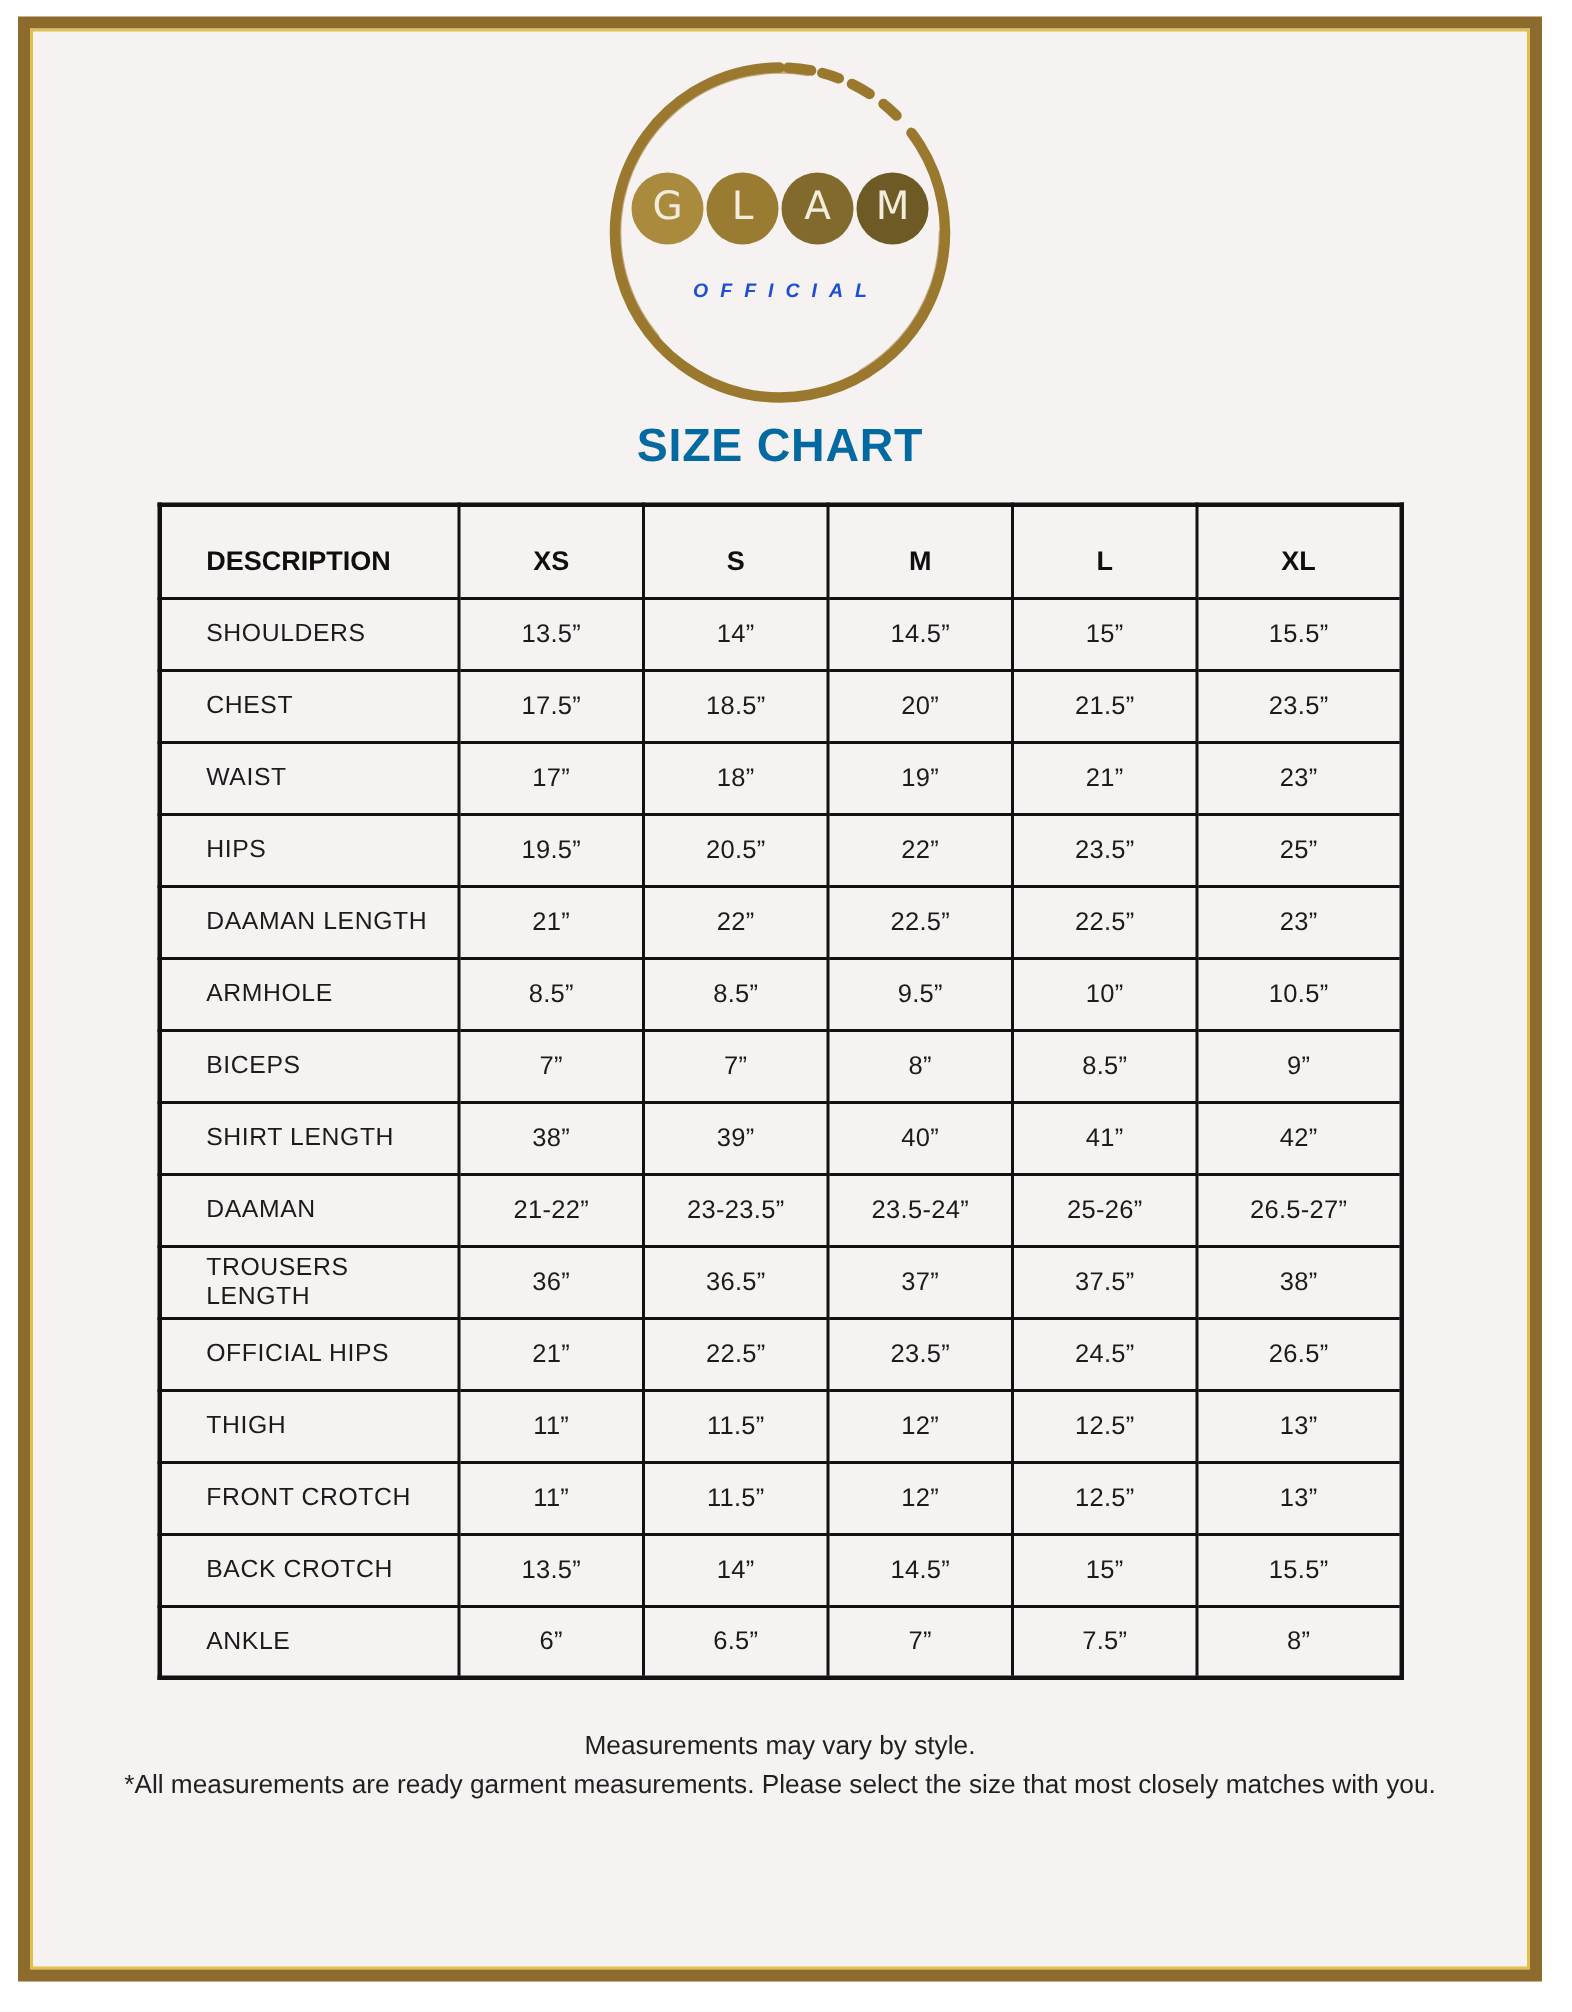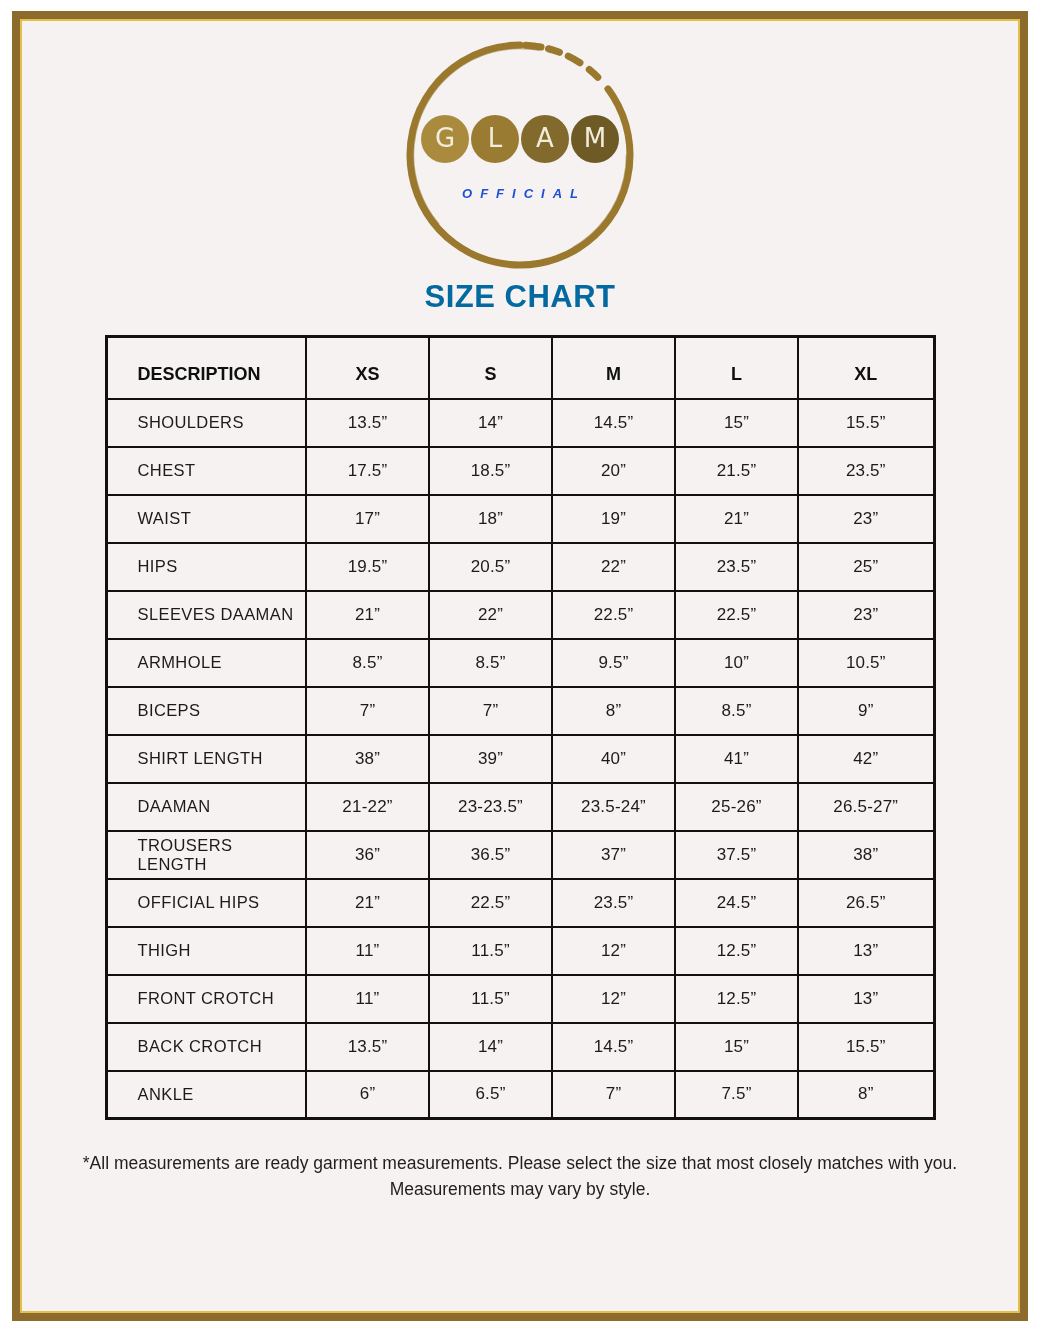--- a/index.html
+++ b/index.html
@@ -163,21 +163,21 @@
           </tr>
           <tr>
             <td class="label">HIPS</td>
             <td>19.5”</td>
             <td>20.5”</td>
             <td>22”</td>
             <td>23.5”</td>
             <td>25”</td>
           </tr>
           <tr>
-            <td class="label">SLEEVES DAAMAN</td>
+            <td class="label">DAAMAN LENGTH</td>
             <td>21”</td>
             <td>22”</td>
             <td>22.5”</td>
             <td>22.5”</td>
             <td>23”</td>
           </tr>
           <tr>
             <td class="label">ARMHOLE</td>
             <td>8.5”</td>
             <td>8.5”</td>
@@ -254,18 +254,18 @@
             <td>6”</td>
             <td>6.5”</td>
             <td>7”</td>
             <td>7.5”</td>
             <td>8”</td>
           </tr>
         </tbody>
     </table>
 
     <div class="footer-note">
+      <p>Measurements may vary by style.</p>
       <p>*All measurements are ready garment measurements. Please select the size that most closely matches with you.</p>
-      <p>Measurements may vary by style.</p>
     </div>
 
   </div>
 </div>
 
 </body></html>

